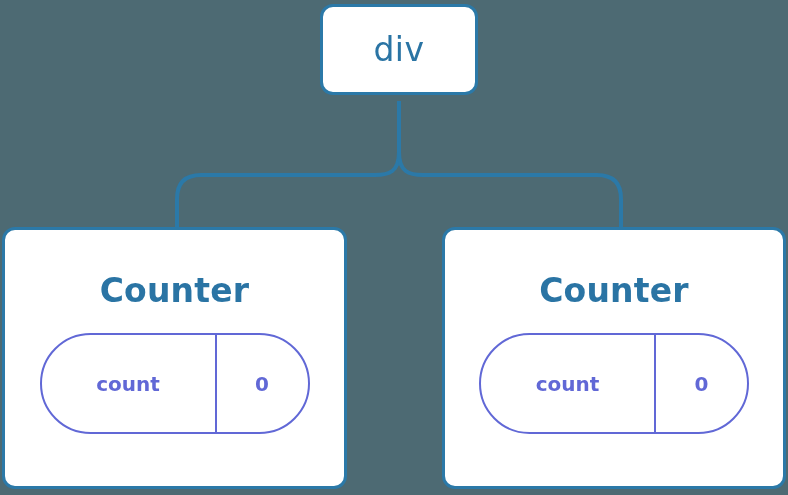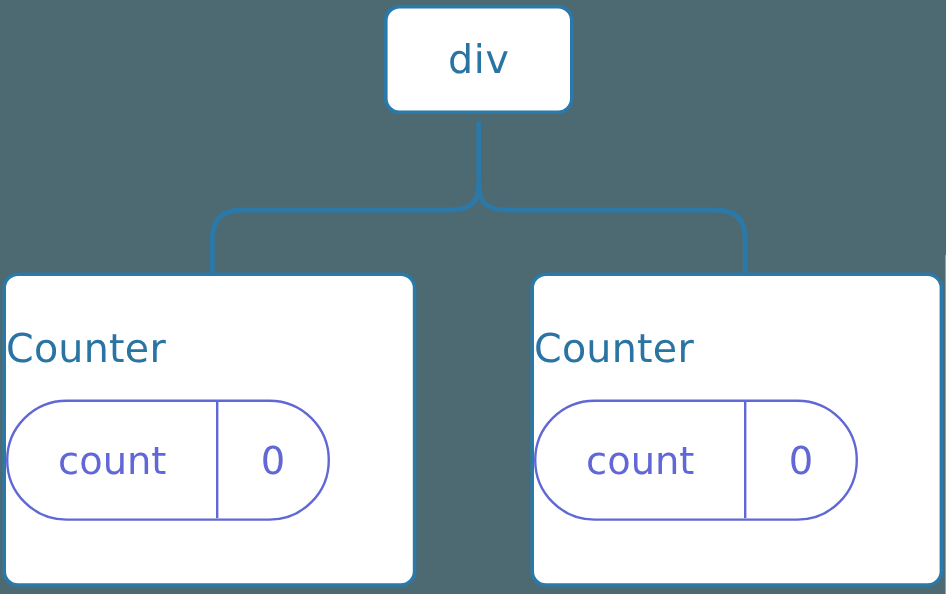--- a/index.html
+++ b/index.html
@@ -50,23 +50,24 @@
     color: #2a74a4;
     letter-spacing: 0.5px;
     line-height: 1;
   }
 
   .node-child {
     top: 227px;
     height: 262px;
     display: flex;
     flex-direction: column;
-    align-items: flex-start;
+    align-items: center;
     padding-top: 44px;
     box-sizing: border-box;
+    font-weight: bold;
   }
   .node-child-left  { left: 2px;   width: 345px; }
   .node-child-right { left: 442px; width: 344px; }
 
   .child-title {
     font-size: 33px;
     color: #2a74a4;
     line-height: 1;
     letter-spacing: 0.2px;
   }
@@ -90,21 +91,21 @@
     box-sizing: border-box;
   }
   .pill-left-cell {
     width: 175px;
     border-right: 2px solid #6168d6;
   }
   .pill-right-cell {
     width: 91px;
   }
   .pill-key, .pill-value {
-    font-size: 32px;
+    font-size: 20px;
     color: #6168d6;
     line-height: 1;
   }
 </style>
 </head>
 <body>
 
 <div id="canvas">
 
   <svg id="edges" viewBox="0 0 788 495" width="788" height="495">

